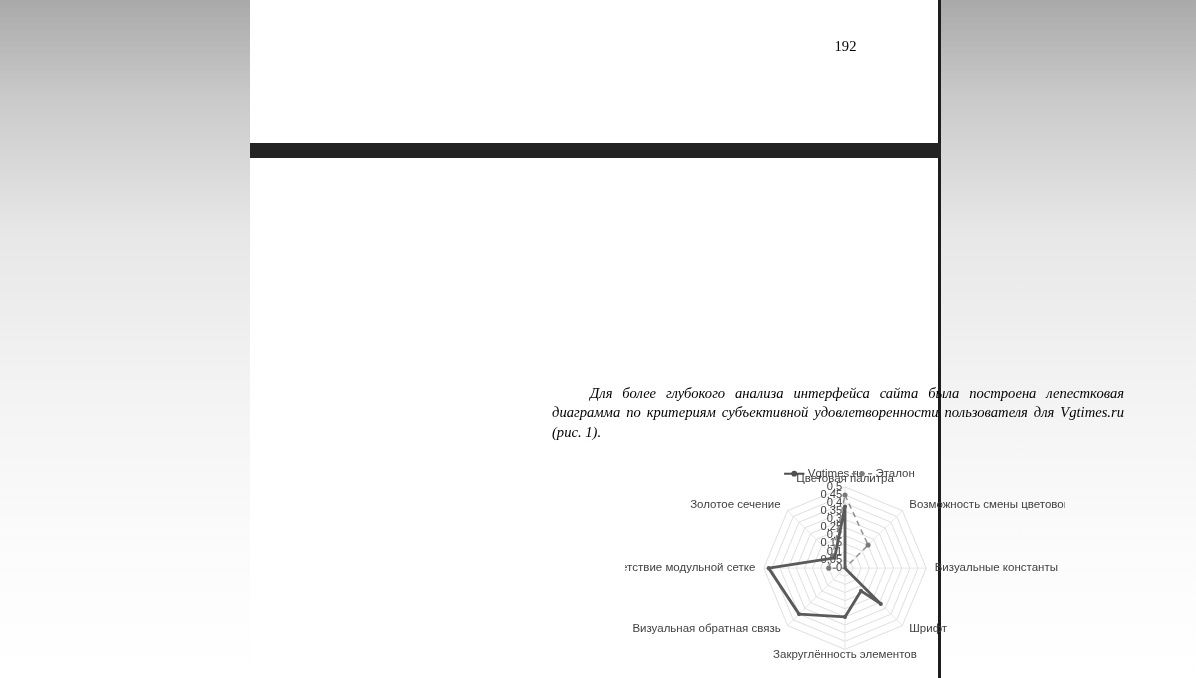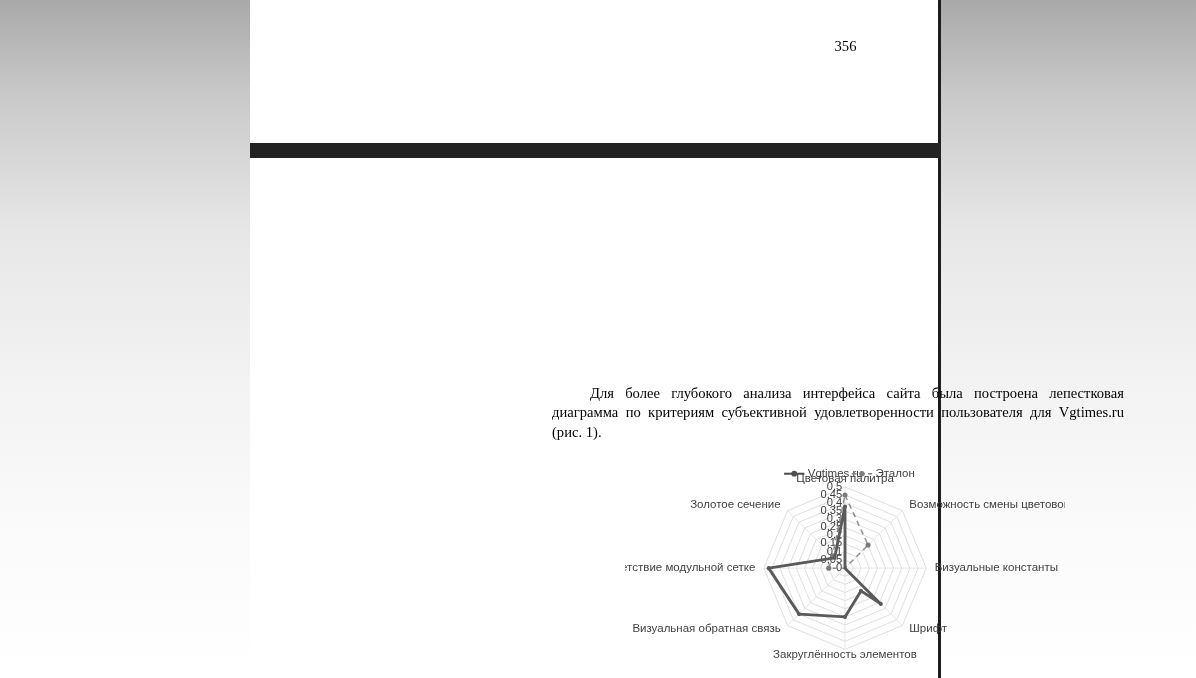--- a/index.html
+++ b/index.html
@@ -28,20 +28,21 @@
   .page-sep:after{
     content:"";position:absolute;left:0;right:0;bottom:-2px;height:2px;background:#d8d8d8;
   }
   
   .para{
     position:absolute;
     text-align:justify;
     color:#000;
     font-size:14.6px;
     line-height:19.3px;
+    font-style:italic;
   }
   .para .ind{display:inline-block;width:38px;}
   #folio{
     position:absolute;left:250px;top:84px;width:691px;
     text-align:center;font-size:14.6px;color:#000;
   }
   #para-intro{left:302px;top:226px;width:572px;}
 
   
   #figure{
@@ -58,21 +59,21 @@
   .marker-ref{fill:#7a7a7a;}
   .marker-main{fill:#5a5a5a;}
 </style>
 </head>
 <body>
 
 <div id="viewer">
 
   <div class="page" id="page-top">
 
-    <div id="folio">356</div>
+    <div id="folio">192</div>
   </div>
 
   <div class="page-sep"></div>
 
   <div class="page" id="page-bottom">
 
     <div class="para" id="para-intro"><span class="ind"></span><span>Для более глубокого анализа интерфейса сайта была построена лепестковая диаграмма по критериям субъективной удовлетворенности пользователя для Vgtimes.ru (рис. 1).</span></div>
 
     <div id="figure">
       <svg viewBox="0 0 130 58" width="440" height="236">

